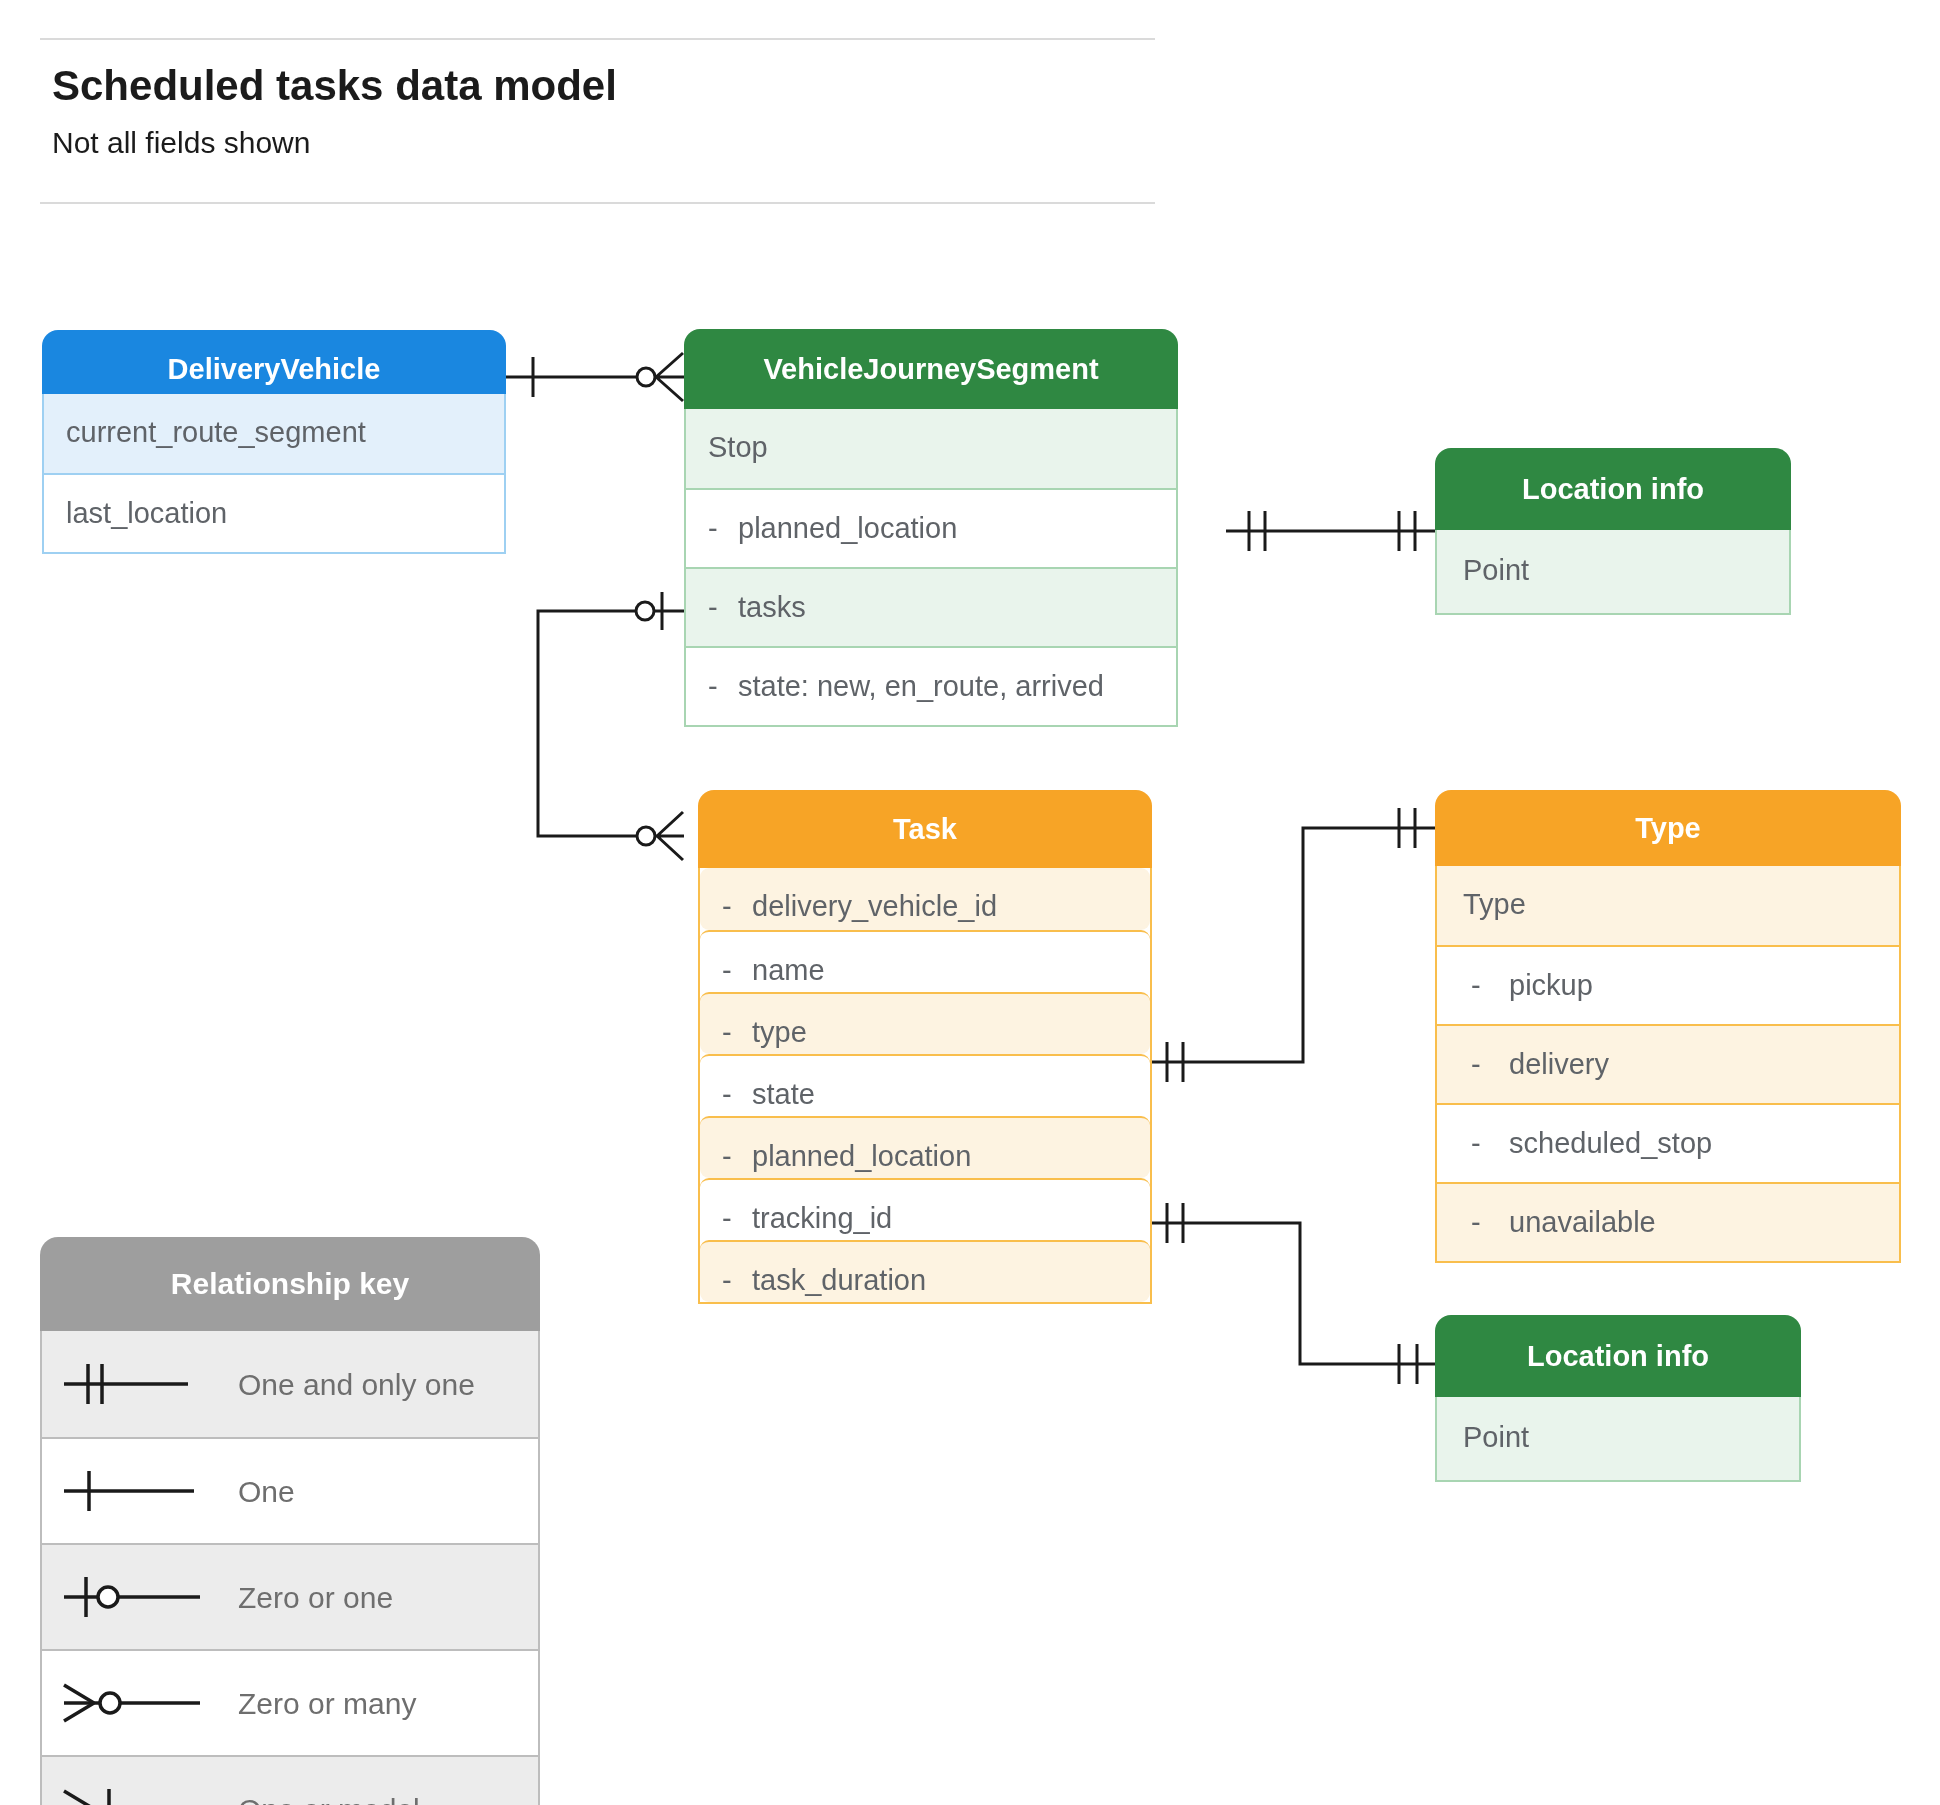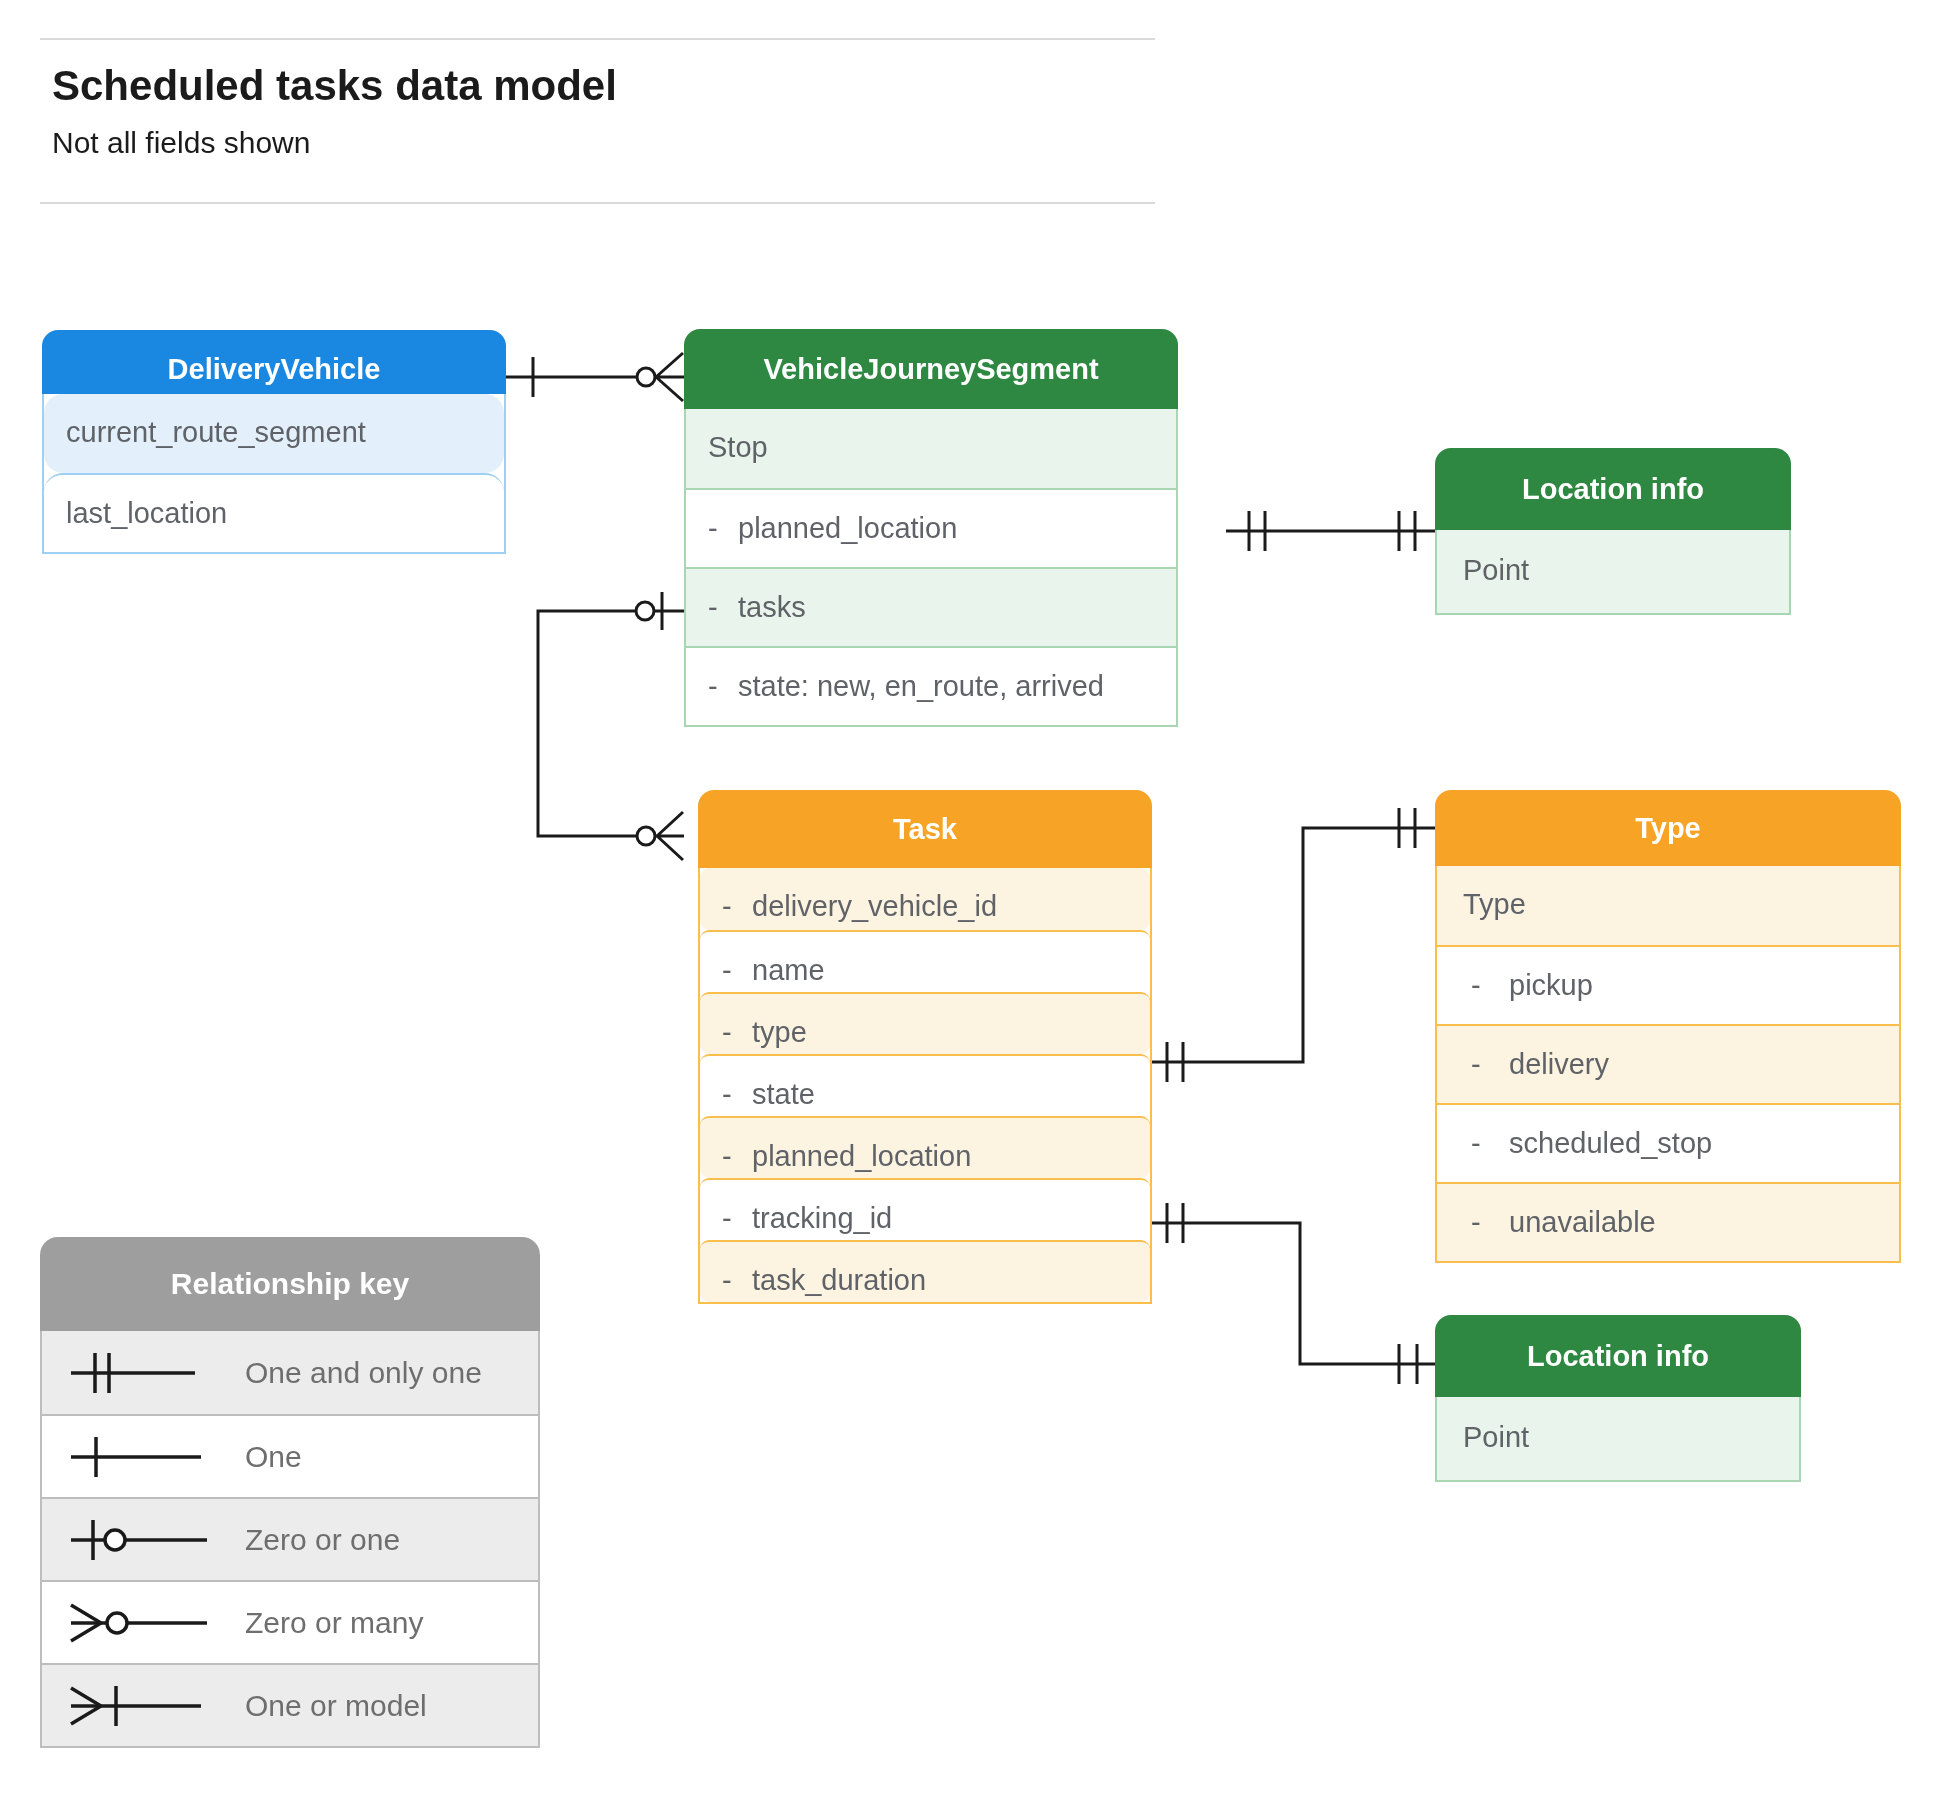--- a/index.html
+++ b/index.html
@@ -18,31 +18,31 @@
   .ehead{background:var(--hdr);border-radius:16px 16px 0 0;color:#fff;
          font-weight:700;font-size:29px;text-align:center;}
   .ebody{border:2px solid var(--bdr);border-top:none;background:#fff;}
   .erow{box-sizing:border-box;padding-left:22px;font-size:29px;white-space:nowrap;overflow:hidden;}
   .erow + .erow{border-top:2px solid var(--bdr);}
   .erow.shade{background:var(--row);}
   .pfx{display:inline-block;width:30px;}
   .pfx.wide{width:46px;text-indent:8px;}
 
   
-  #dv   .ehead{height:64px;line-height:78px;}   #dv   .erow{height:79px;line-height:77px;border-radius:19px;}
+  #dv   .ehead{height:64px;line-height:78px;}   #dv   .erow{height:79px;line-height:77px;}
   #vjs  .ehead{height:80px;line-height:80px;}   #vjs  .erow{height:79px;line-height:77px;}
   #loc1 .ehead{height:82px;line-height:82px;}   #loc1 .erow{height:83px;line-height:81px;}
   #task .ehead{height:78px;line-height:78px;}   #task .erow{height:62px;line-height:77px;border-radius:9px;}
   #typ  .ehead{height:76px;line-height:76px;}   #typ  .erow{height:79px;line-height:77px;}
   #loc2 .ehead{height:82px;line-height:82px;}   #loc2 .erow{height:83px;line-height:81px;}
   #loc1 .erow,#loc2 .erow,#typ .erow{padding-left:26px;}
 
   
   #legend .ehead{height:94px;line-height:94px;font-size:30px;border-radius:18px 18px 0 0;}
-  #legend .erow{height:83px;line-height:83px;display:flex;align-items:center;color:#6E6E6E;font-size:30px;padding-left:27px;}
+  #legend .erow{height:106px;line-height:83px;display:flex;align-items:center;color:#6E6E6E;font-size:30px;padding-left:20px;}
   #legend .sym{width:140px;height:56px;flex:0 0 140px;margin-right:36px;}
   #legend .sym line,#legend .sym path{stroke:#1a1a1a;stroke-width:3.5;fill:none;}
   #legend .sym circle{stroke:#1a1a1a;stroke-width:3.5;fill:#fff;}
 
   #connectors{position:absolute;left:0;top:0;width:1940px;height:1805px;pointer-events:none;}
   #connectors path{stroke:#1a1a1a;stroke-width:3;fill:none;}
   #connectors circle{stroke:#1a1a1a;stroke-width:3;fill:#fff;}
 </style>
 </head>
 <body>

